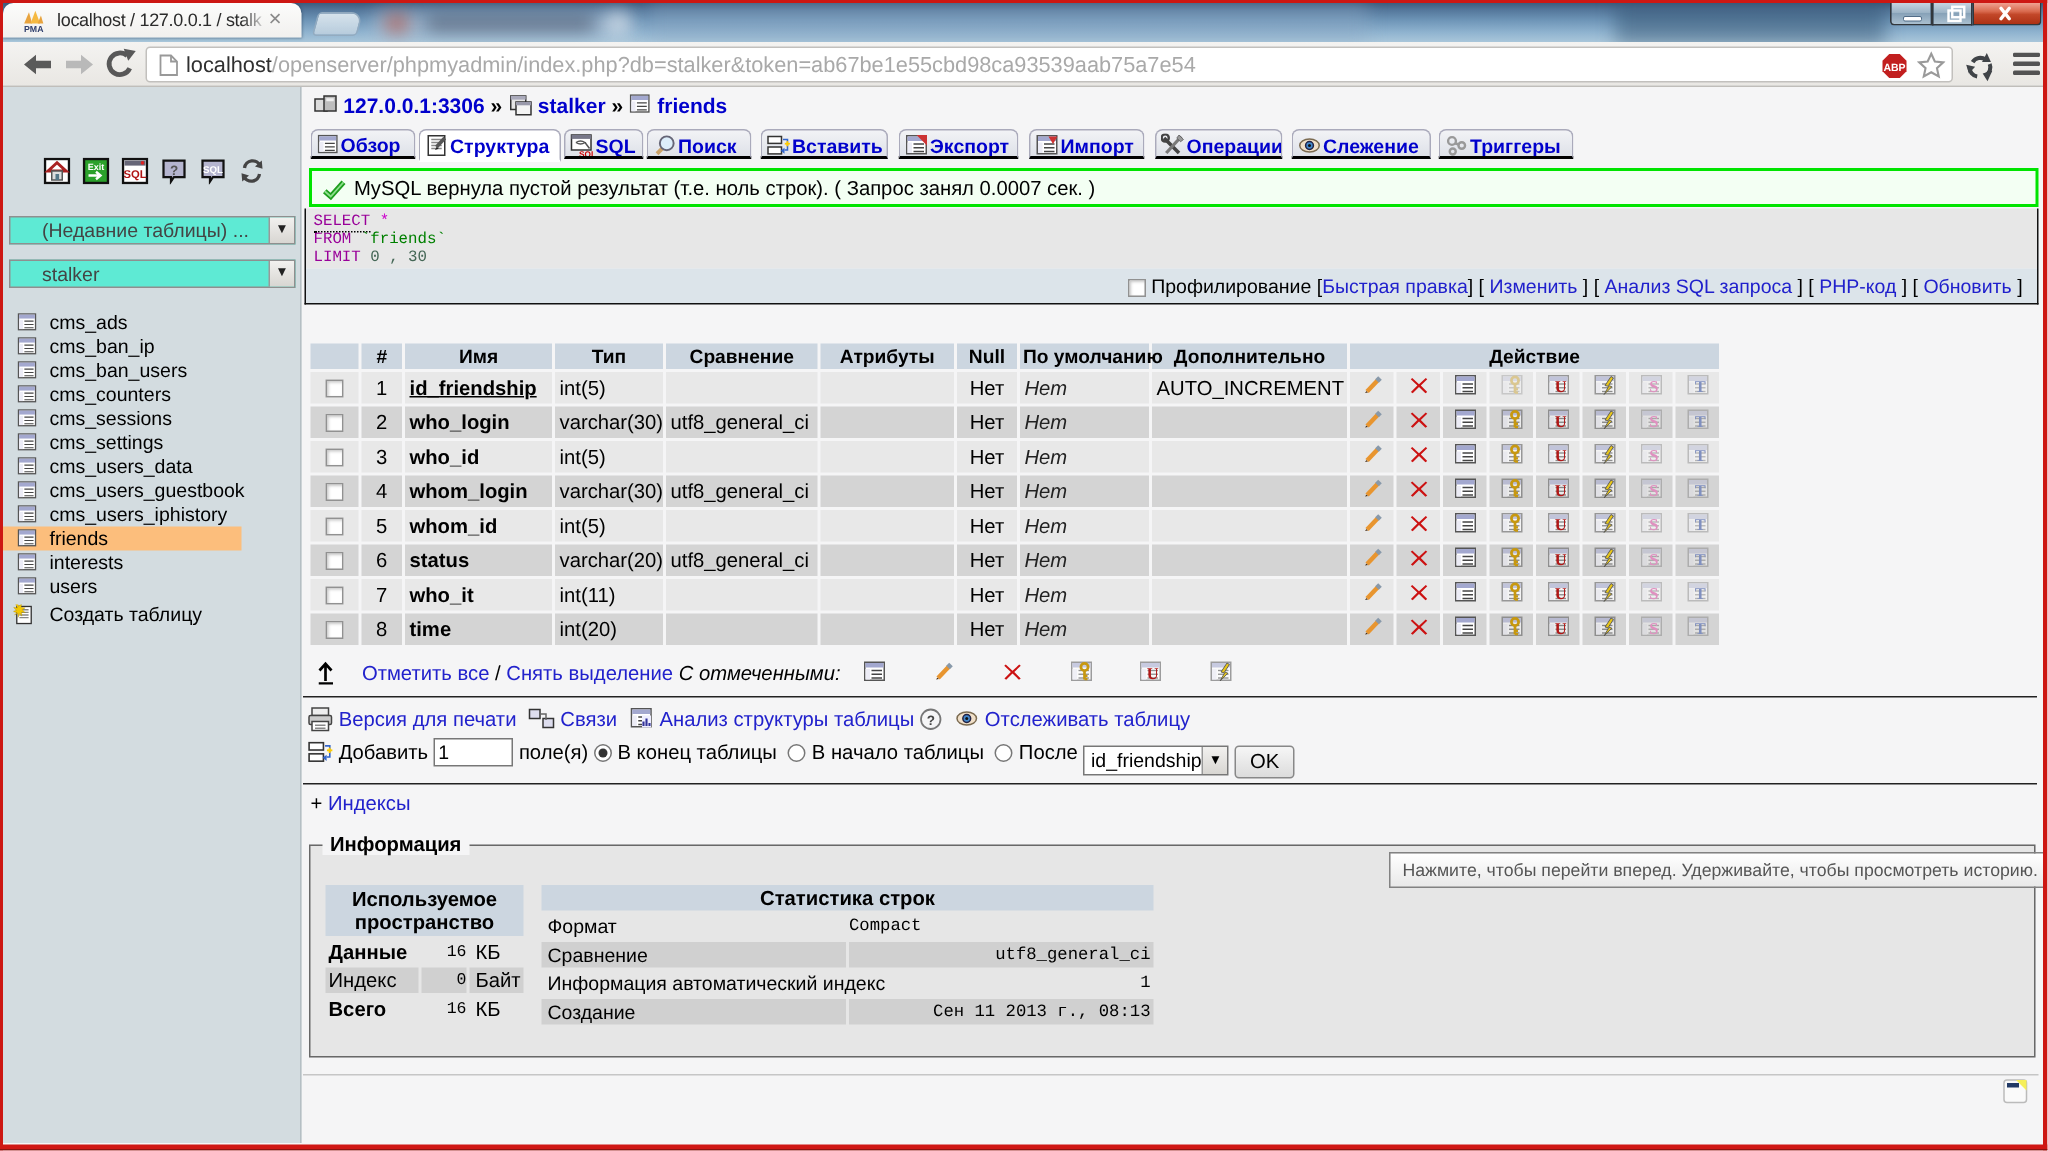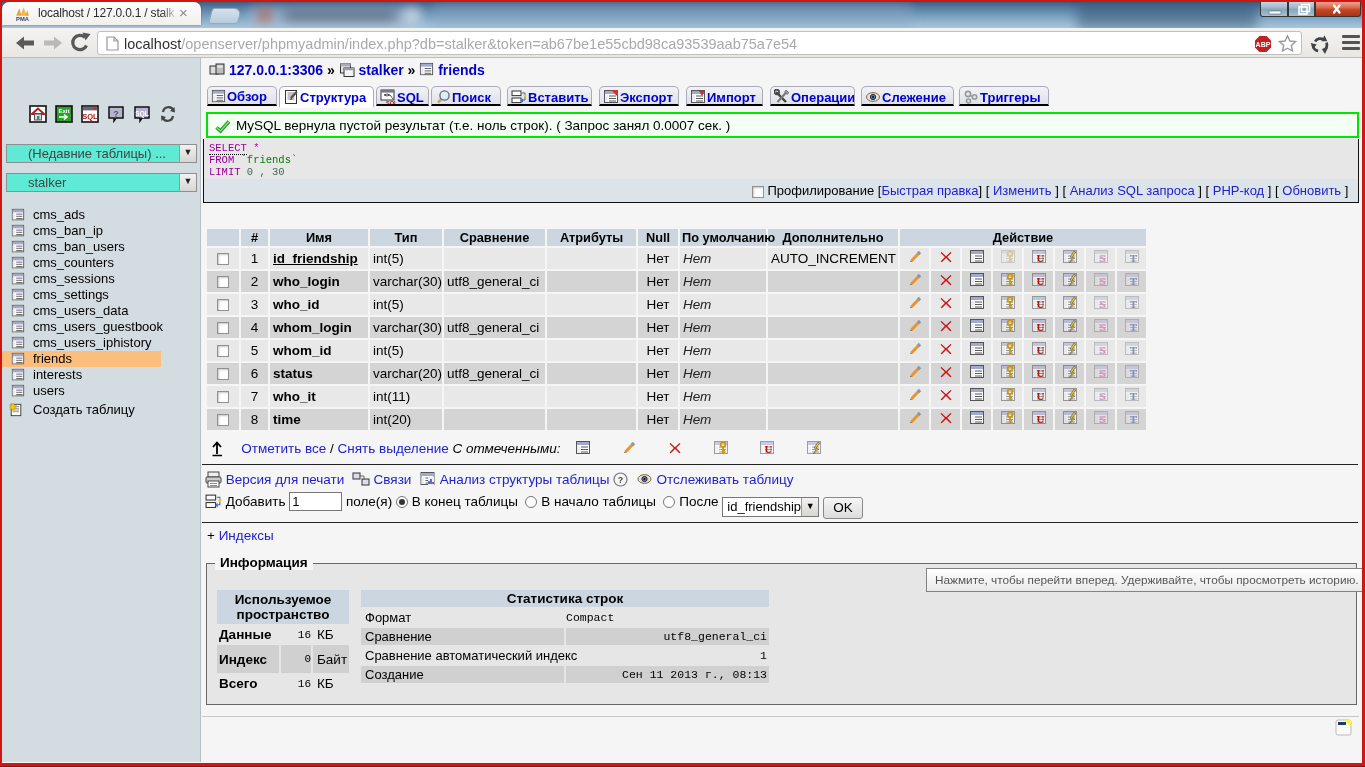--- a/index.html
+++ b/index.html
@@ -795,21 +795,21 @@
 <tbody>
             <tr>
               <td colspan="3" class="bluehead" style="padding:2px 4px">Используемое пространство</td>
             </tr>
 <tr>
               <td style="font-weight:bold;padding-left:2px;width:62px;height:17px">Данные</td>
               <td class="mono" style="font-size:11px;text-align:right;width:30px">16</td>
               <td style="width:36px;padding-left:4px">КБ</td>
             </tr>
 <tr style="background:#d0d0d0">
-              <td style="font-weight:bold;padding-left:2px;height:28px">Индекс</td>
+              <td style="font-weight:normal;padding-left:2px;height:17px">Индекс</td>
               <td class="mono" style="font-size:11px;text-align:right">0</td>
               <td style="padding-left:4px">Байт</td>
             </tr>
 <tr>
               <td style="font-weight:bold;padding-left:2px;height:17px">Всего</td>
               <td class="mono" style="font-size:11px;text-align:right">16</td>
               <td style="padding-left:4px">КБ</td>
             </tr>
 </tbody>
         </table>
@@ -820,21 +820,21 @@
             </tr>
 <tr>
               <td style="width:248px;height:17px;padding:1px 4px">Формат</td>
               <td class="mono" style="width:156px;font-size:11.5px;text-align:left;padding-right:2px">Compact</td>
             </tr>
 <tr style="background:#d0d0d0">
               <td style="height:17px;padding:1px 4px">Сравнение</td>
               <td class="mono" style="font-size:11.5px;text-align:right;padding-right:2px">utf8_general_ci</td>
             </tr>
 <tr>
-              <td style="height:17px;padding:1px 4px;white-space:nowrap;overflow:visible">Сравнение автоматический индекс</td>
+              <td style="height:17px;padding:1px 4px;white-space:nowrap;overflow:visible">Информация автоматический индекс</td>
               <td class="mono" style="font-size:11.5px;text-align:right;padding-right:2px">1</td>
             </tr>
 <tr style="background:#d0d0d0">
               <td style="height:17px;padding:1px 4px">Создание</td>
               <td class="mono" style="font-size:11.5px;text-align:right;padding-right:2px;white-space:nowrap">Сен 11 2013 г., 08:13</td>
             </tr>
 </tbody>
         </table>
       </div>
 <div class="ab" style="left:0px;top:658px;width:1157px;border-top:1px solid #c6c6c6"></div>

